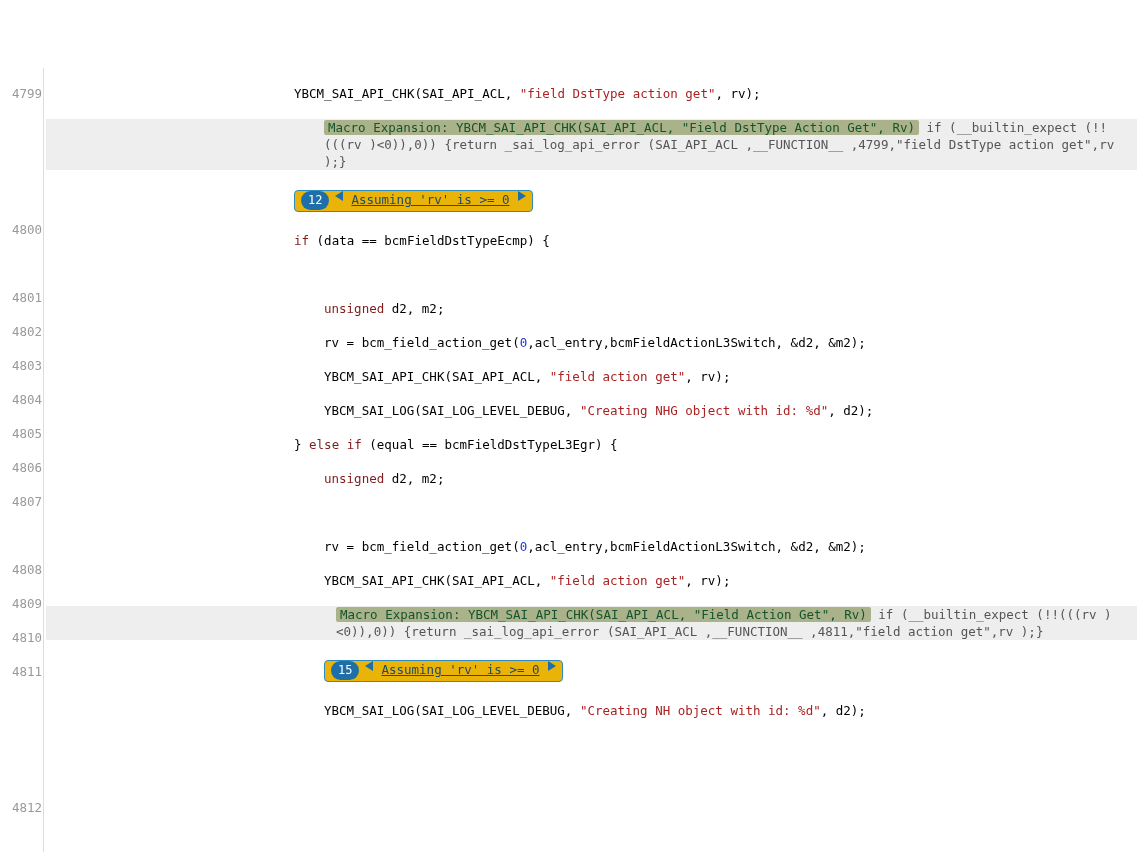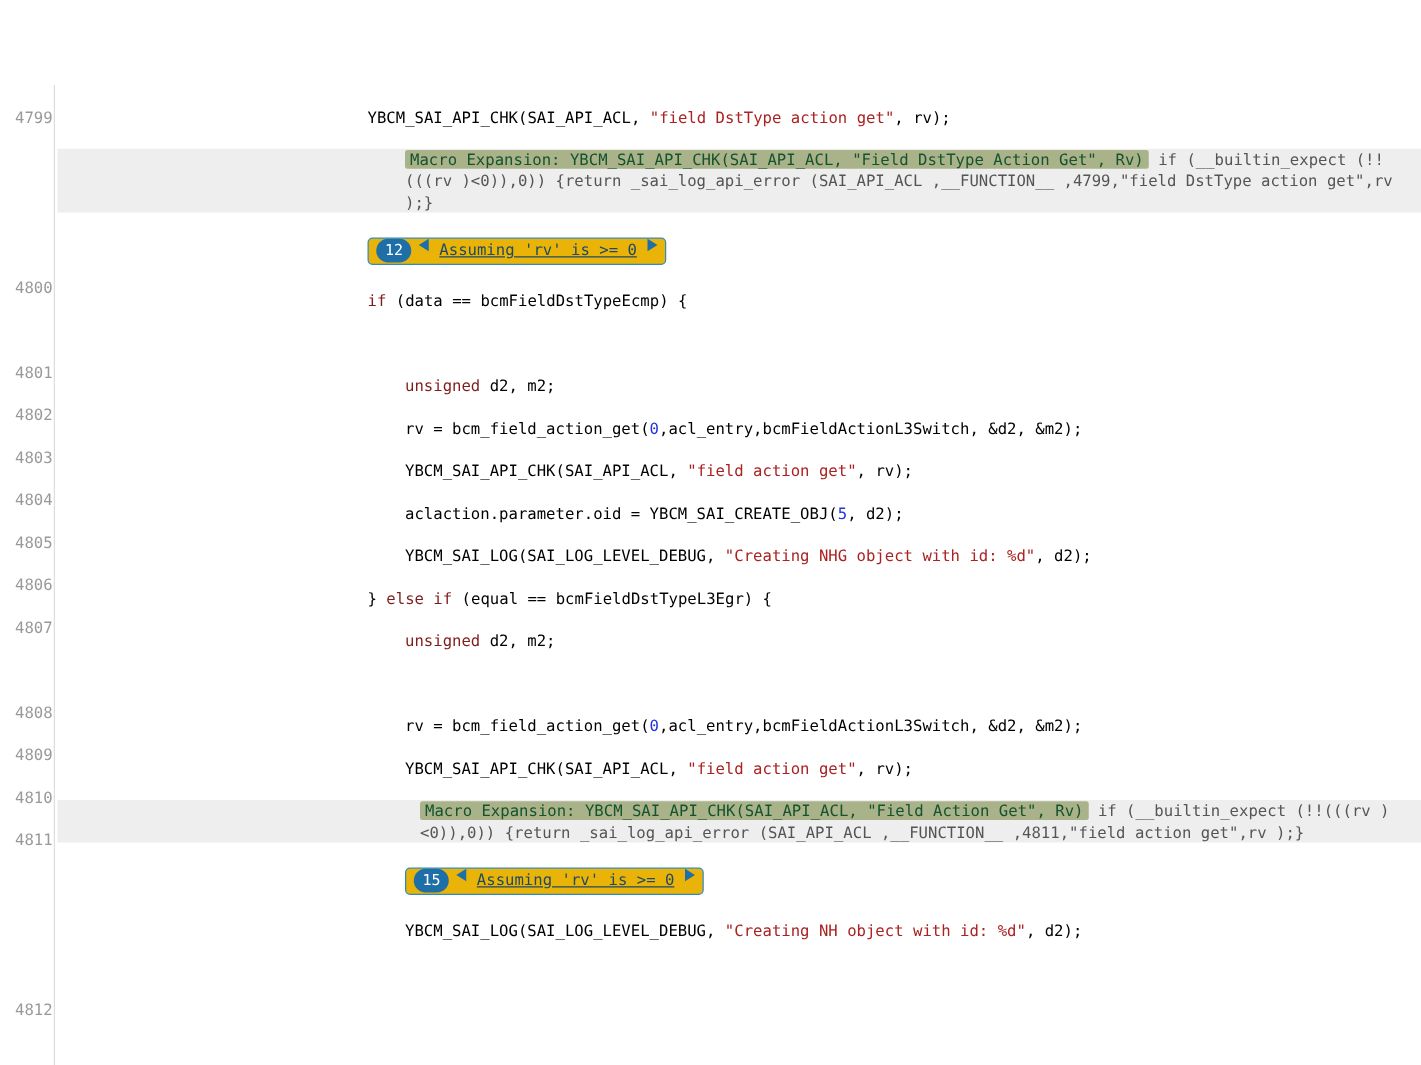--- a/index.html
+++ b/index.html
@@ -122,21 +122,20 @@
 
 <div class="code">
 <div class="row indent-1"><span>YBCM_SAI_API_CHK(SAI_API_ACL, </span><span class="str">"field DstType action get"</span><span>, rv);</span></div>
 <div class="row" style="padding-left:278px; white-space:normal; background:#eee;"><span class="macro-exp">Macro Expansion: YBCM_SAI_API_CHK(SAI_API_ACL, "Field DstType Action Get", Rv)</span><span class="macro-tail"> if (__builtin_expect (!!(((rv )&lt;0)),0)) {return _sai_log_api_error (SAI_API_ACL ,__FUNCTION__ ,4799,"field DstType action get",rv );}</span></div>
 <div class="row indent-1"><span class="note"><span class="badge">12</span><span class="arrow left"></span><span class="msg">Assuming 'rv' is &gt;= 0</span><span class="arrow right"></span></span></div>
 <div class="row indent-1"><span class="kw">if</span><span> (data == bcmFieldDstTypeEcmp) {</span></div>
 <div class="row">&nbsp;</div>
 <div class="row indent-2"><span class="kw">unsigned</span><span> d2, m2;</span></div>
 <div class="row indent-2"><span>rv = bcm_field_action_get(</span><span class="num">0</span><span>,acl_entry,bcmFieldActionL3Switch, &amp;d2, &amp;m2);</span></div>
 <div class="row indent-2"><span>YBCM_SAI_API_CHK(SAI_API_ACL, </span><span class="str">"field action get"</span><span>, rv);</span></div>
-<div class="row indent-2"><span>aclaction.parameter.oid = YBCM_SAI_CREATE_OBJ(</span><span class="num">5</span><span>, d2);</span></div>
 <div class="row indent-2"><span>YBCM_SAI_LOG(SAI_LOG_LEVEL_DEBUG, </span><span class="str">"Creating NHG object with id: %d"</span><span>, d2);</span></div>
 <div class="row indent-1"><span>} </span><span class="kw">else</span><span class="kw"> if</span><span> (equal == bcmFieldDstTypeL3Egr) {</span></div>
 <div class="row indent-2"><span class="kw">unsigned</span><span> d2, m2;</span></div>
 <div class="row">&nbsp;</div>
 <div class="row indent-2"><span>rv = bcm_field_action_get(</span><span class="num">0</span><span>,acl_entry,bcmFieldActionL3Switch, &amp;d2, &amp;m2);</span></div>
 <div class="row indent-2"><span>YBCM_SAI_API_CHK(SAI_API_ACL, </span><span class="str">"field action get"</span><span>, rv);</span></div>
 <div class="row" style="padding-left:290px; white-space:normal; background:#eee;"><span class="macro-exp">Macro Expansion: YBCM_SAI_API_CHK(SAI_API_ACL, "Field Action Get", Rv)</span><span class="macro-tail"> if (__builtin_expect (!!(((rv )&lt;0)),0)) {return _sai_log_api_error (SAI_API_ACL ,__FUNCTION__ ,4811,"field action get",rv );}</span></div>
 <div class="row indent-2"><span class="note"><span class="badge">15</span><span class="arrow left"></span><span class="msg">Assuming 'rv' is &gt;= 0</span><span class="arrow right"></span></span></div>
 <div class="row indent-2"><span>YBCM_SAI_LOG(SAI_LOG_LEVEL_DEBUG, </span><span class="str">"Creating NH object with id: %d"</span><span>, d2);</span></div>
 

